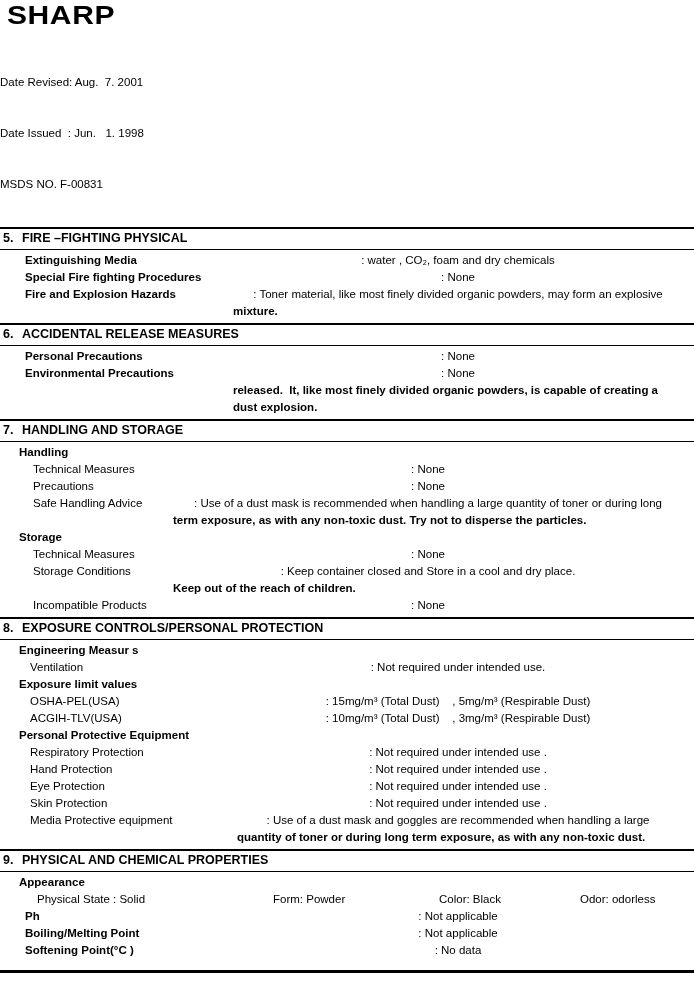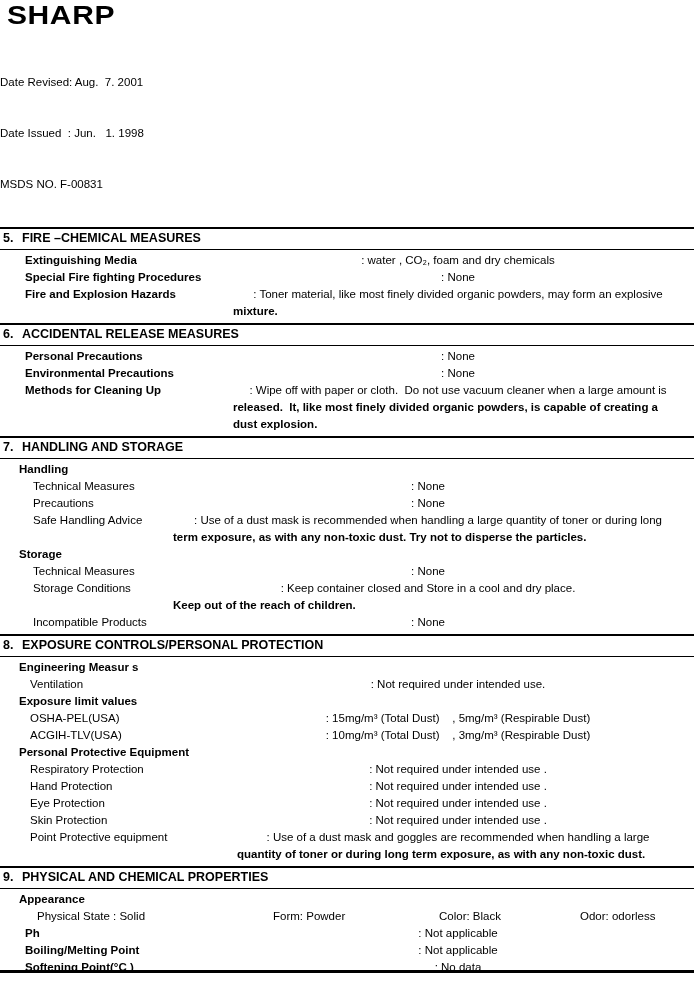--- a/index.html
+++ b/index.html
@@ -66,21 +66,21 @@
 
 
   <div class="dates">
     <div>Date Revised: Aug.  7. 2001</div>
     <div>Date Issued  : Jun.   1. 1998</div>
     <div class="msds-line">MSDS NO. F-00831</div>
   </div>
 
   <div class="band">
     <span class="num">5.</span>
-    <span class="ttl">FIRE –CHEMICAL MEASURES</span>
+    <span class="ttl">FIRE –FIGHTING PHYSICAL</span>
   </div>
   <div class="content">
     <div class="row">
       <span class="lbl">Extinguishing Media</span>
       <span class="val">: water , CO₂, foam and dry chemicals</span>
     </div>
     <div class="row">
       <span class="lbl">Special Fire fighting Procedures</span>
       <span class="val">: None</span>
     </div>
@@ -97,24 +97,20 @@
   </div>
   <div class="content">
     <div class="row">
       <span class="lbl">Personal Precautions</span>
       <span class="val">: None</span>
     </div>
     <div class="row">
       <span class="lbl">Environmental Precautions</span>
       <span class="val">: None</span>
     </div>
-    <div class="row">
-      <span class="lbl">Methods for Cleaning Up</span>
-      <span class="val">: Wipe off with paper or cloth.  Do not use vacuum cleaner when a large amount is</span>
-    </div>
     <div class="cont">released.  It, like most finely divided organic powders, is capable of creating a</div>
     <div class="cont">dust explosion.</div>
   </div>
 
   <div class="band">
     <span class="num">7.</span>
     <span class="ttl">HANDLING AND STORAGE</span>
   </div>
   <div class="content s7">
     <div class="subhead">Handling</div>
@@ -177,21 +173,21 @@
     </div>
     <div class="row">
       <span class="lbl">Eye Protection</span>
       <span class="val">: Not required under intended use .</span>
     </div>
     <div class="row">
       <span class="lbl">Skin Protection</span>
       <span class="val">: Not required under intended use .</span>
     </div>
     <div class="row">
-      <span class="lbl">Point Protective equipment</span>
+      <span class="lbl">Media Protective equipment</span>
       <span class="val">: Use of a dust mask and goggles are recommended when handling a large</span>
     </div>
     <div class="cont">quantity of toner or during long term exposure, as with any non-toxic dust.</div>
   </div>
 
   <div class="band">
     <span class="num">9.</span>
     <span class="ttl">PHYSICAL AND CHEMICAL PROPERTIES</span>
   </div>
   <div class="content s9">

